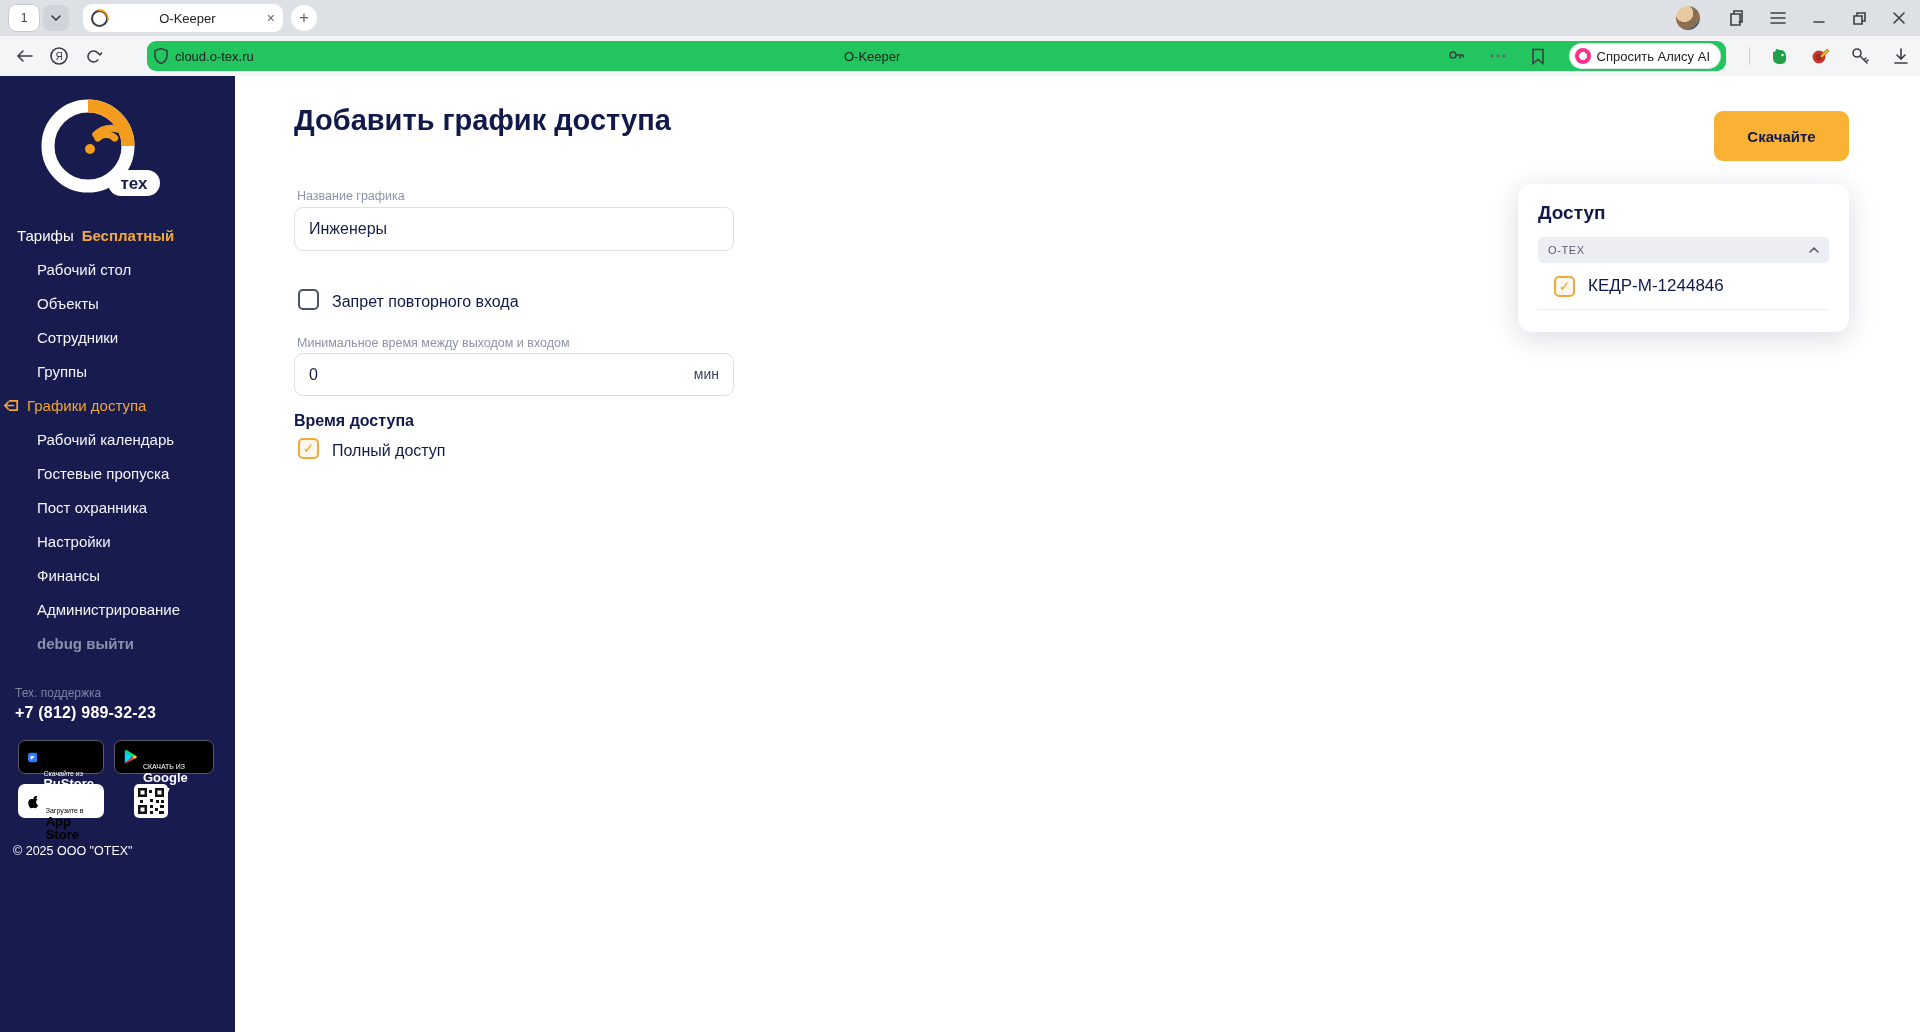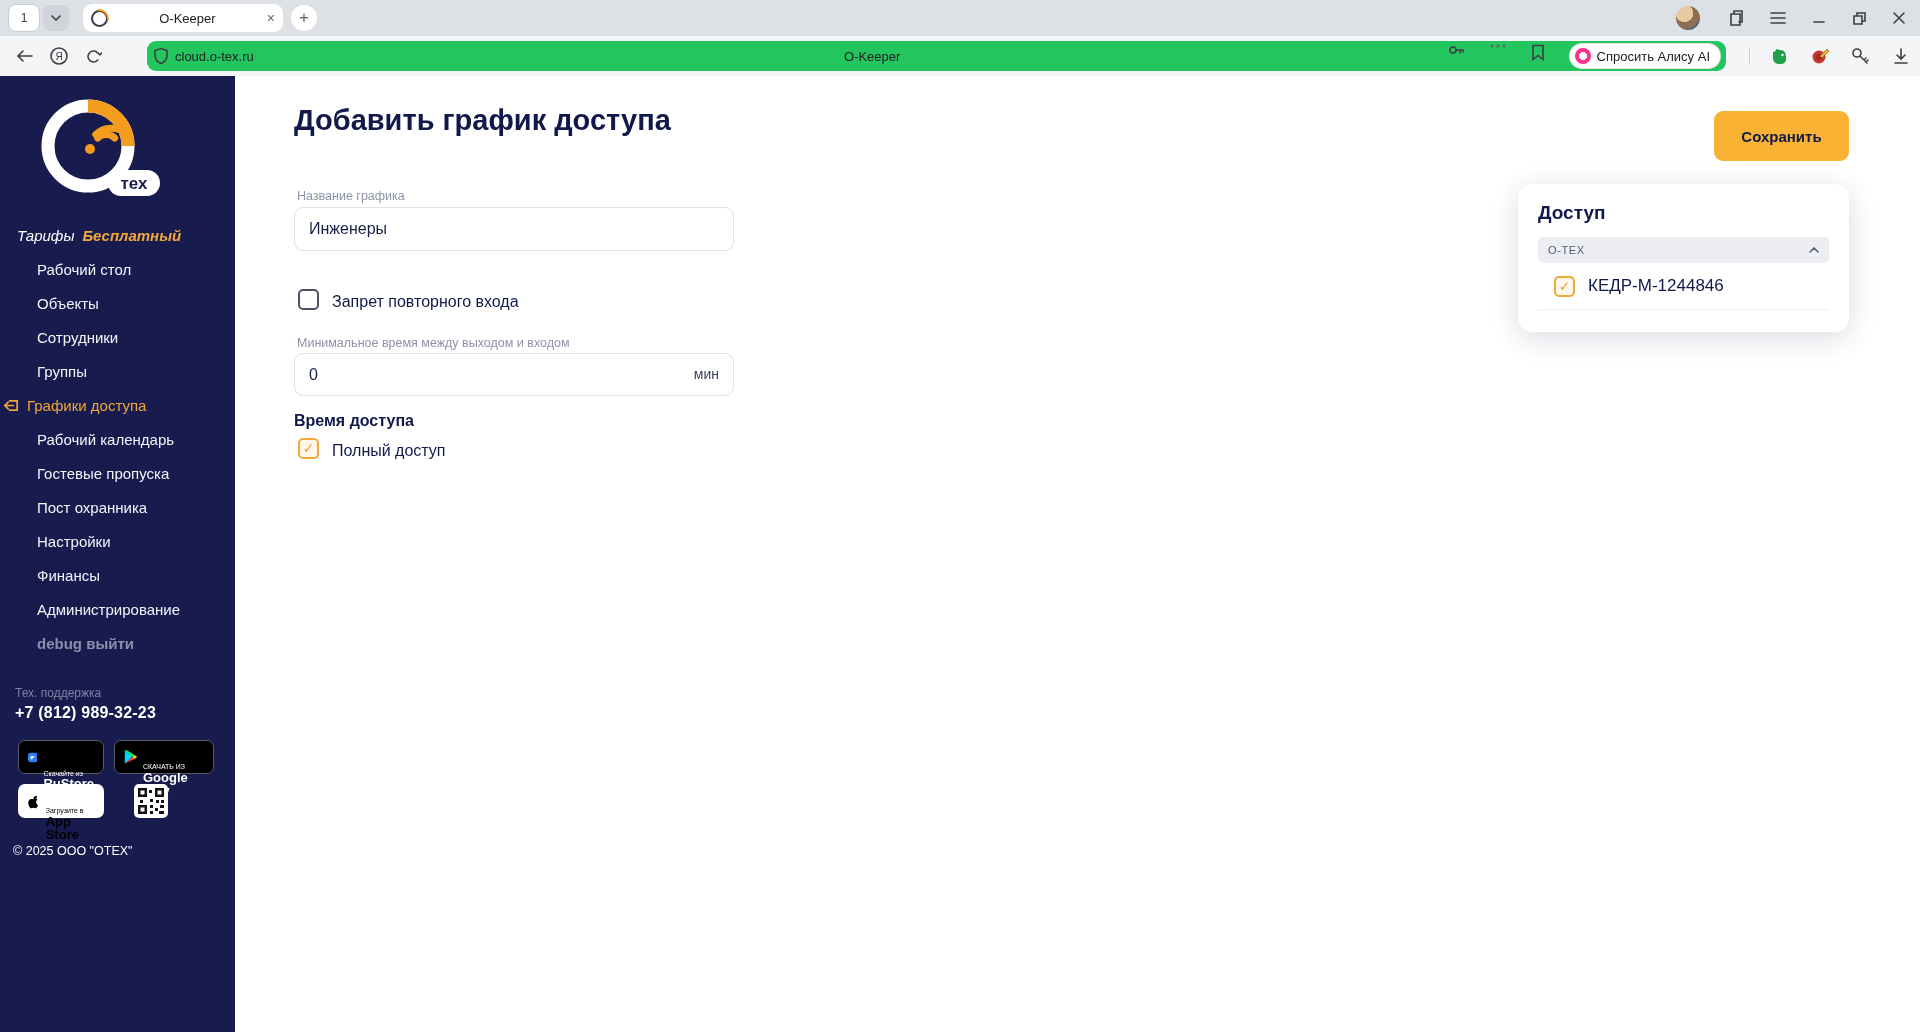--- a/index.html
+++ b/index.html
@@ -29,35 +29,35 @@
     background:radial-gradient(circle at 35% 30%,#e8c9a0 0 38%,#8c6f52 39% 70%,#4a5f77 71%);}
   .chromeicon{stroke:#3c4043;fill:none;stroke-width:1.6;stroke-linecap:round;}
 
   .toolbar{position:absolute;top:36px;left:0;right:0;height:40px;background:#f4f5f7;
     border-bottom:1px solid #e2e3e7;display:flex;align-items:center;}
   .navbtn{width:34px;height:34px;display:flex;align-items:center;justify-content:center;color:#3c4043;}
   .addressbar{position:absolute;left:147px;top:41px;width:1579px;height:30px;background:#22c55e;
     border-radius:9px;display:flex;align-items:center;padding:0 6px;box-sizing:border-box;}
   .url{font-size:13px;color:#202124;margin-left:6px;}
   .center-title{position:absolute;left:697px;font-size:13px;color:#202124;}
-  .barright{position:absolute;right:6px;display:flex;gap:25px;}
+  .barright{position:absolute;right:6px;display:flex;align-items:center;gap:25px;}
   .alice{height:24px;background:#fff;border-radius:12px;display:flex;align-items:center;
     gap:6px;padding:0 10px 0 5px;box-shadow:0 0 0 1px #e2e4e8;}
   .alice-orb{width:16px;height:16px;border-radius:50%;
     background:radial-gradient(circle,#fff 0 34%,#ff2f8e 35% 100%);}
   .alice-label{font-size:13px;color:#202124;}
   .extrow{position:absolute;right:10px;top:41px;height:30px;display:flex;align-items:center;gap:20px;}
   .vdiv{width:1px;height:18px;background:#cfd2d7;}
 
   
   .sidebar{position:absolute;top:76px;left:0;bottom:0;width:235px;background:#171b4e;color:#fff;}
   .logo{margin:20px 0 0 30px;width:160px;height:110px;position:relative;}
   .nav{margin-top:12px;}
   .navrow{height:34px;display:flex;align-items:center;font-size:15px;}
-  .tariffrow{padding-left:17px;gap:8px;font-style:italic;}
+  .tariffrow{padding-left:17px;gap:8px;}
   .tariff-val{color:#f2a83b;font-weight:bold;}
   .item{padding-left:37px;color:#f4f5fb;cursor:pointer;}
   .item.active{color:#f0a63a;padding-left:3px;gap:7px;}
   .item.muted{color:#8b90ab;font-weight:bold;}
   .support-label{margin:26px 0 4px 15px;font-size:12px;color:#7d83a4;}
   .phone{margin-left:15px;font-size:16px;font-weight:bold;letter-spacing:.2px;}
   .badges{margin:18px 0 0 18px;display:flex;flex-wrap:wrap;width:205px;gap:10px;}
   .badge{height:34px;border-radius:7px;display:flex;align-items:center;gap:6px;
     padding:0 9px;box-sizing:border-box;}
   .badge.dark{background:#000;border:1px solid #5a5a66;color:#fff;}
@@ -303,21 +303,21 @@
               <rect x="2.5" y="19.5" width="4" height="4"></rect>
             </g>
         </svg>
       </div>
     </div>
     <div class="copyright">© 2025 ООО "ОТЕХ"</div>
   </div>
 
   <div class="main">
     <div class="page-title">Добавить график доступа</div>
-    <button class="save-btn">Сохранить</button>
+    <button class="save-btn">Скачайте</button>
 
     <label class="field-label f-name-label">Название графика</label>
     <input class="input f-name-input" value="Инженеры" style="">
 
     <div class="chkrow row-noreentry">
       <span class="chk empty"></span>
       <span class="chklabel">Запрет повторного входа</span>
     </div>
 
     <label class="field-label f-min-label">Минимальное время между выходом и входом</label>

